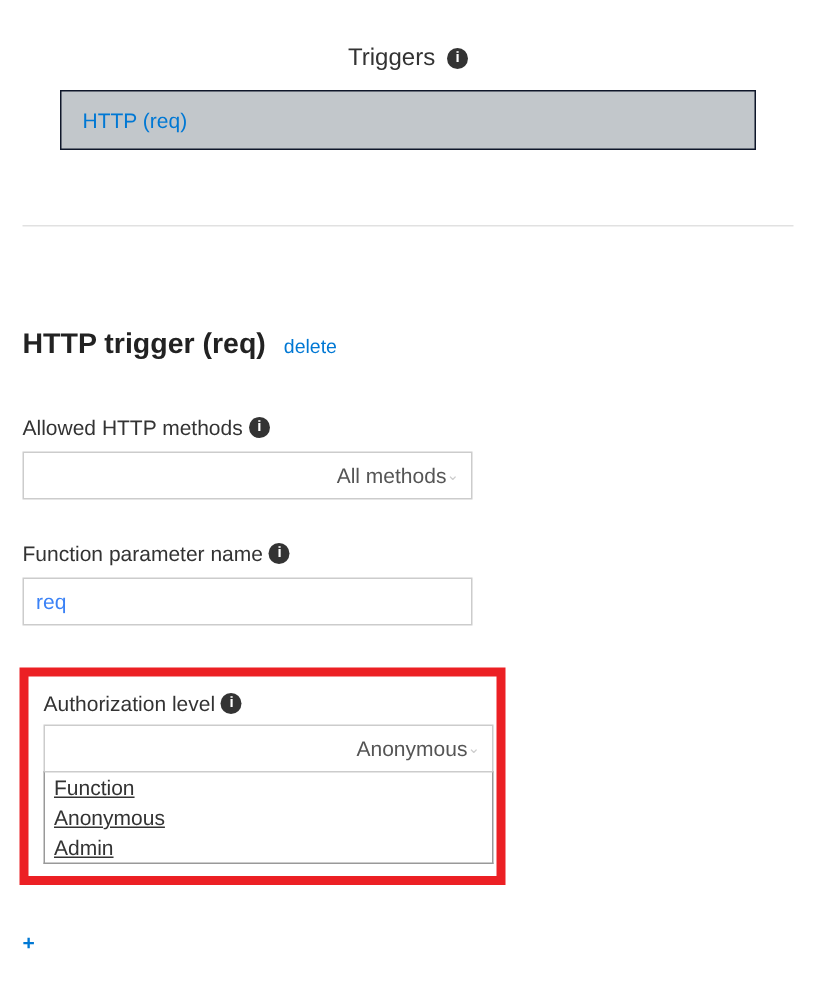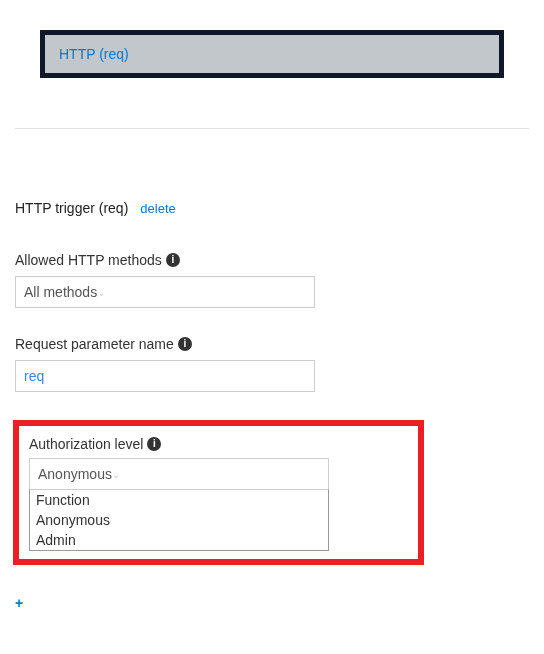--- a/index.html
+++ b/index.html
@@ -34,43 +34,43 @@
       border-radius: 50%;
       font-size: 10px;
       font-weight: bold;
       font-style: normal;
       margin-left: 4px;
       vertical-align: middle;
       line-height: 1;
     }
     .trigger-item {
       background: #c2c7cb;
-      border: 5px solid #0f172a;
+      border: 1px solid #0f172a;
       padding: 11px 14px;
       color: #0078d4;
       font-size: 14px;
       cursor: pointer;
     }
     .divider {
       border: none;
       border-top: 1px solid #e1e1e1;
       margin: 0 15px 40px 15px;
     }
     .detail-section {
       padding: 0 15px;
     }
     .header-row {
       display: flex;
       align-items: baseline;
       gap: 12px;
       margin-bottom: 36px;
     }
     .header-title {
-      font-size: 14px;
-      font-weight: 400;
+      font-size: 19px;
+      font-weight: 700;
       color: #222;
     }
     .delete-link {
       color: #0078d4;
       font-size: 13px;
       cursor: pointer;
       margin-top: 32px;
     }
     .field-group {
       margin-bottom: 28px;
@@ -86,75 +86,80 @@
     .select-box, .text-input {
       width: 300px;
       height: 32px;
       border: 1px solid #ccc;
       background: #fff;
       padding: 0 8px;
       font-size: 14px;
       color: #555;
       display: flex;
       align-items: center;
-      justify-content: flex-start;
+      justify-content: flex-end;
       cursor: pointer;
     }
     .text-input {
       cursor: text;
     }
     .chevron {
       color: #ccc;
       font-size: 10px;
     }
     .text-input input {
       border: none;
       outline: none;
       width: 100%;
       font-size: 14px;
       color: #3b82f6;
       font-family: inherit;
     }
     .highlight-box {
       border: 6px solid #ec2024;
       padding: 10px 14px 8px 10px;
-      width: 411px;
+      width: 324px;
       margin-left: -2px;
       margin-bottom: 30px;
     }
     .highlight-box .field-label { margin-bottom: 6px; }
     .highlight-box .select-box { width: 300px; margin-bottom: 0; }
     .dropdown-list {
       width: 300px;
       border: 1px solid #999;
       border-top: 1px solid #ccc;
       background: #fff;
       margin-top: -1px;
     }
     .dropdown-option {
       padding: 2px 6px;
       font-size: 14px;
       color: #333;
       cursor: pointer;
+      text-decoration: underline;
     }
     .doc-link {
       color: #0078d4;
       font-size: 14px;
       padding: 0 15px 14px 15px;
       display: flex;
       align-items: center;
       gap: 4px;
       cursor: pointer;
     }
     .plus { font-weight: bold; }
   </style>
 </head>
 <body>
 
 <div class="top-section">
+  <div class="section-title-row">
+    <span class="section-title">Triggers</span>
+    <span class="info-icon">i</span>
+  </div>
   <div class="trigger-item">HTTP (req)</div>
 </div>
 
 <hr class="divider">
 
 <div class="detail-section">
   <div class="header-row">
     <span class="header-title">HTTP trigger (req)</span>
     <span class="delete-link">delete</span>
   </div>
@@ -165,21 +170,21 @@
       <span class="info-icon">i</span>
     </div>
     <div class="select-box">
       <span>All methods</span>
       <span class="chevron">⌄</span>
     </div>
   </div>
 
   <div class="field-group">
     <div class="field-label">
-      <span>Request parameter name</span>
+      <span>Function parameter name</span>
       <span class="info-icon">i</span>
     </div>
     <div class="text-input">
       <input type="text" value="req" style="">
     </div>
   </div>
 
   <div class="highlight-box">
     <div class="field-label">
       <span>Authorization level</span>

